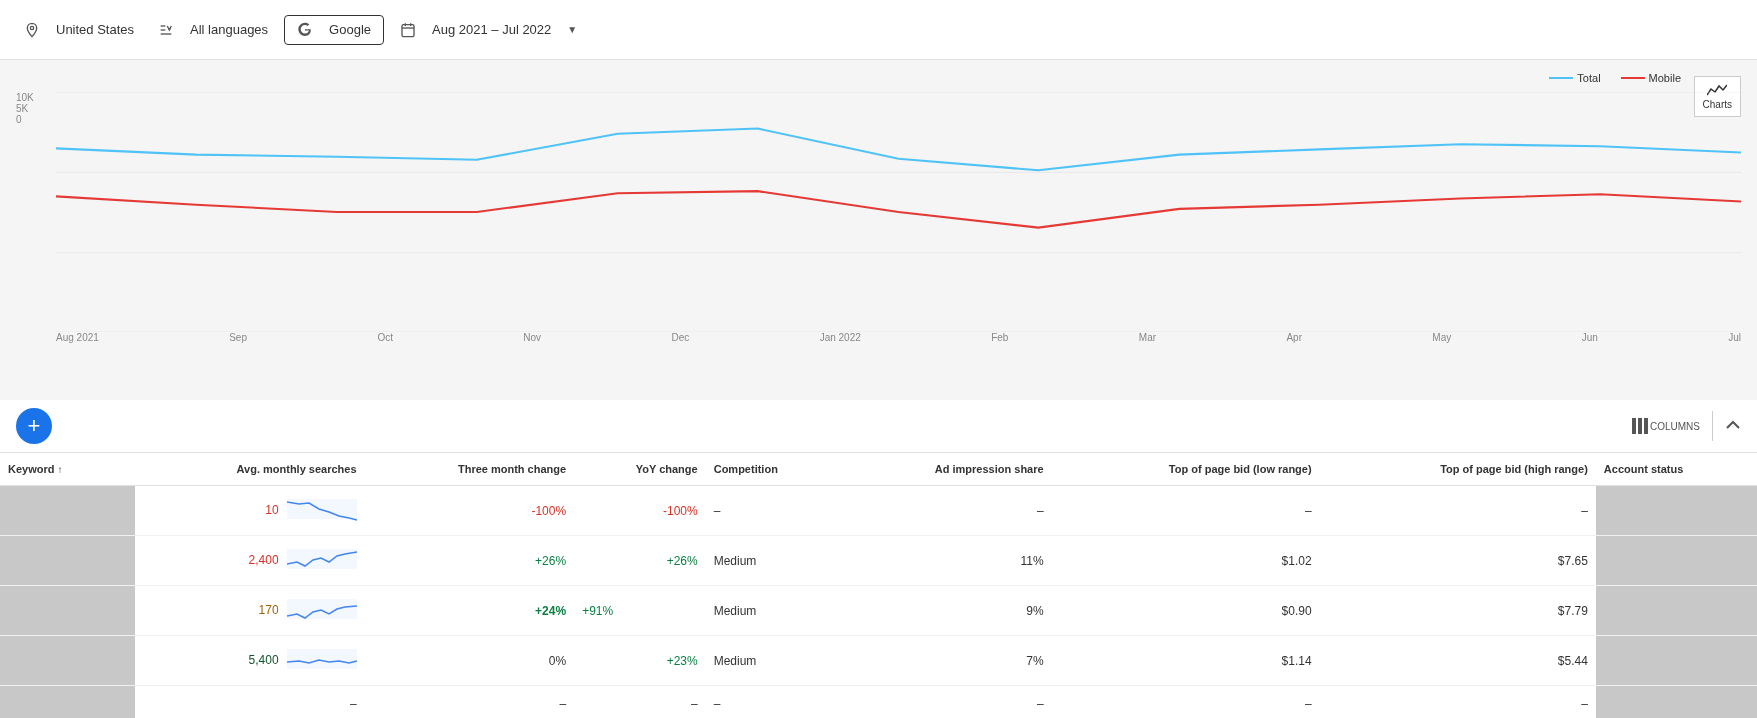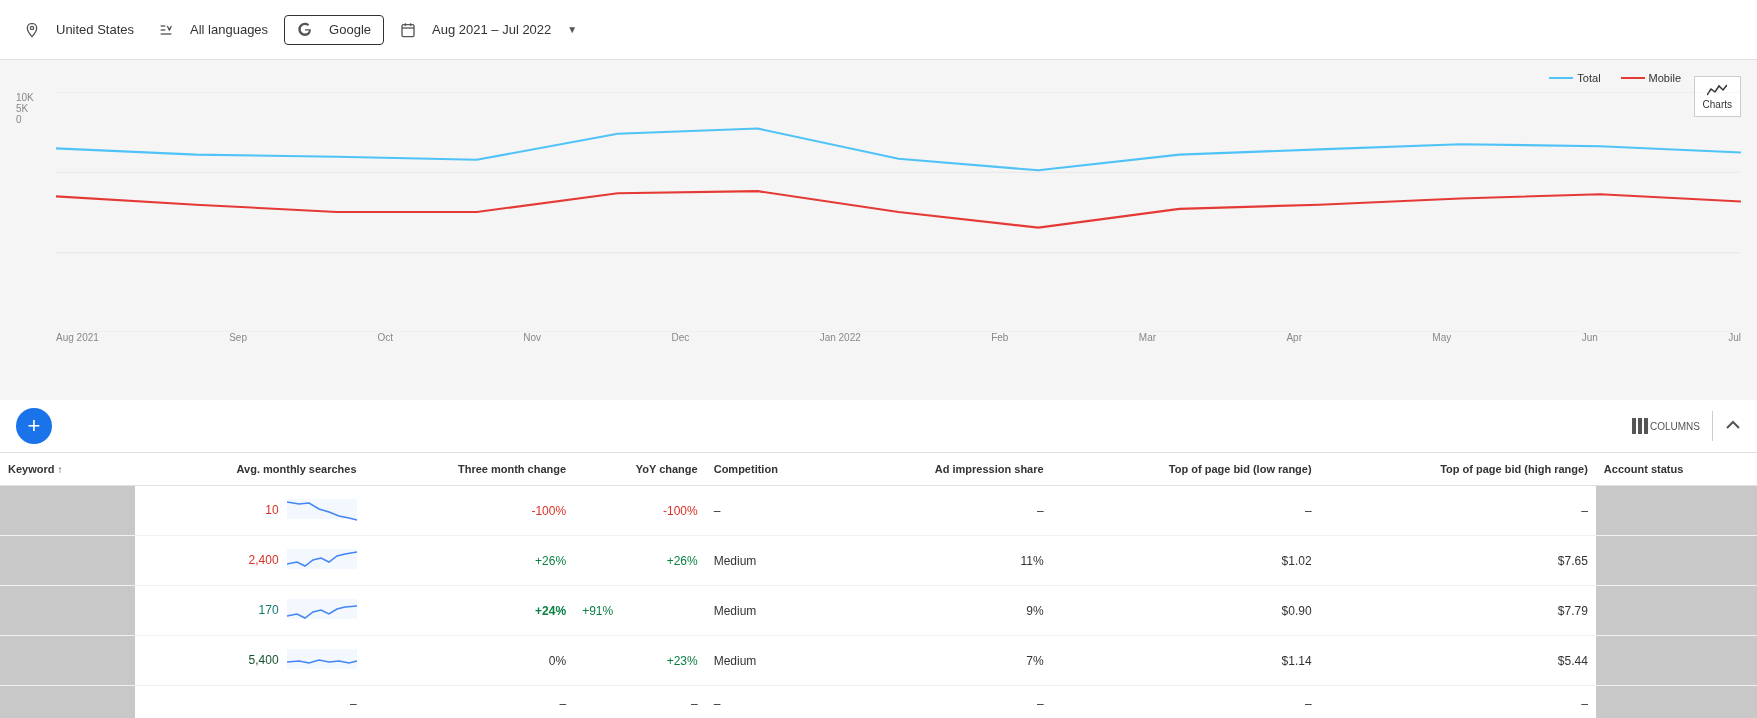--- a/index.html
+++ b/index.html
@@ -371,21 +371,21 @@
           <td class="trend-up" style="text-align: right; color: rgb(11, 128, 67);">+26%</td>
           <td class="trend-up" style="text-align: right; color: rgb(11, 128, 67);">+26%</td>
           <td>Medium</td>
           <td style="text-align: right;">11%</td>
           <td style="text-align: right;">$1.02</td>
           <td style="text-align: right;">$7.65</td>
           <td style="background: rgb(200, 200, 200); min-width: 80px;"></td>
         </tr>
         <tr>
           <td style="background: rgb(200, 200, 200); min-width: 80px; height: 36px;"></td>
-          <td style="text-align: right; white-space: nowrap;"><span style="color: #0f766e;">170</span><span style="margin-left: 8px; vertical-align: middle;"><svg width="70" height="30" viewBox="0 0 70 30">
+          <td style="text-align: right; white-space: nowrap;"><span style="color: #a16207;">170</span><span style="margin-left: 8px; vertical-align: middle;"><svg width="70" height="30" viewBox="0 0 70 30">
                 <rect x="0" y="5" width="70" height="20" fill="#e8f0fe" opacity="0.5"></rect>
                 <polyline points="0,22 10,20 18,24 26,18 34,16 42,20 50,15 58,13 70,12" fill="none" stroke="#4285f4" stroke-width="1.5"></polyline>
               </svg></span></td>
           <td class="trend-up" style="text-align: right; color: rgb(11, 128, 67); font-weight: bold;">+24%</td>
           <td class="trend-up" style="text-align: left; color: rgb(11, 128, 67);">+91%</td>
           <td>Medium</td>
           <td style="text-align: right;">9%</td>
           <td style="text-align: right;">$0.90</td>
           <td style="text-align: right;">$7.79</td>
           <td style="background: rgb(200, 200, 200); min-width: 80px;"></td>

